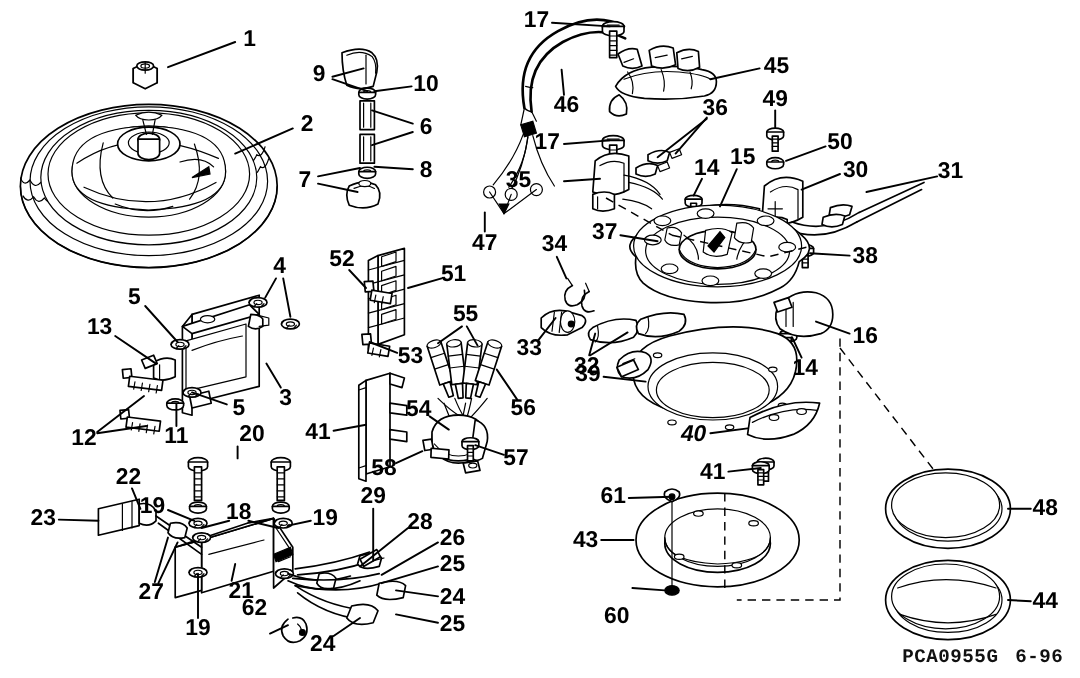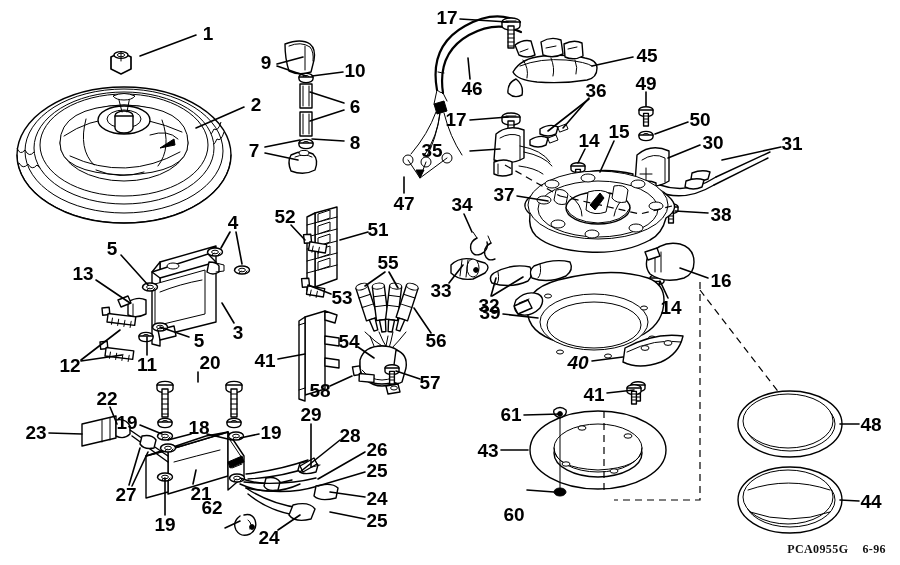--- a/index.html
+++ b/index.html
@@ -5,22 +5,22 @@
 <style>
   html,body{margin:0;padding:0;background:#ffffff;}
   body{width:900px;height:565px;overflow:hidden;
        font-family:"Liberation Sans", sans-serif;color:#000;}
   #sheet{position:relative;width:900px;height:565px;background:#fff;}
   #art{position:absolute;left:0;top:0;}
   .lbl{position:absolute;font-family:"Liberation Sans", sans-serif;
        font-weight:700;font-size:19px;line-height:19px;color:#000;
        white-space:nowrap;transform:translate(-50%,-50%);}
   #footer{position:absolute;right:14px;bottom:8px;
-          font-family:Liberation Serif, serif;
-          font-size:12px;font-weight:700;letter-spacing:.4px;color:#111;}
+          font-family:Liberation Mono, monospace;
+          font-size:16px;font-weight:700;letter-spacing:.4px;color:#111;}
   #footer .code{margin-right:14px;}
 </style>
 </head>
 <body>
 
 <div id="sheet">
 
 <svg id="art" width="900" height="565" viewBox="0 0 900 565" xmlns="http://www.w3.org/2000/svg">
   <defs>
     <style>

